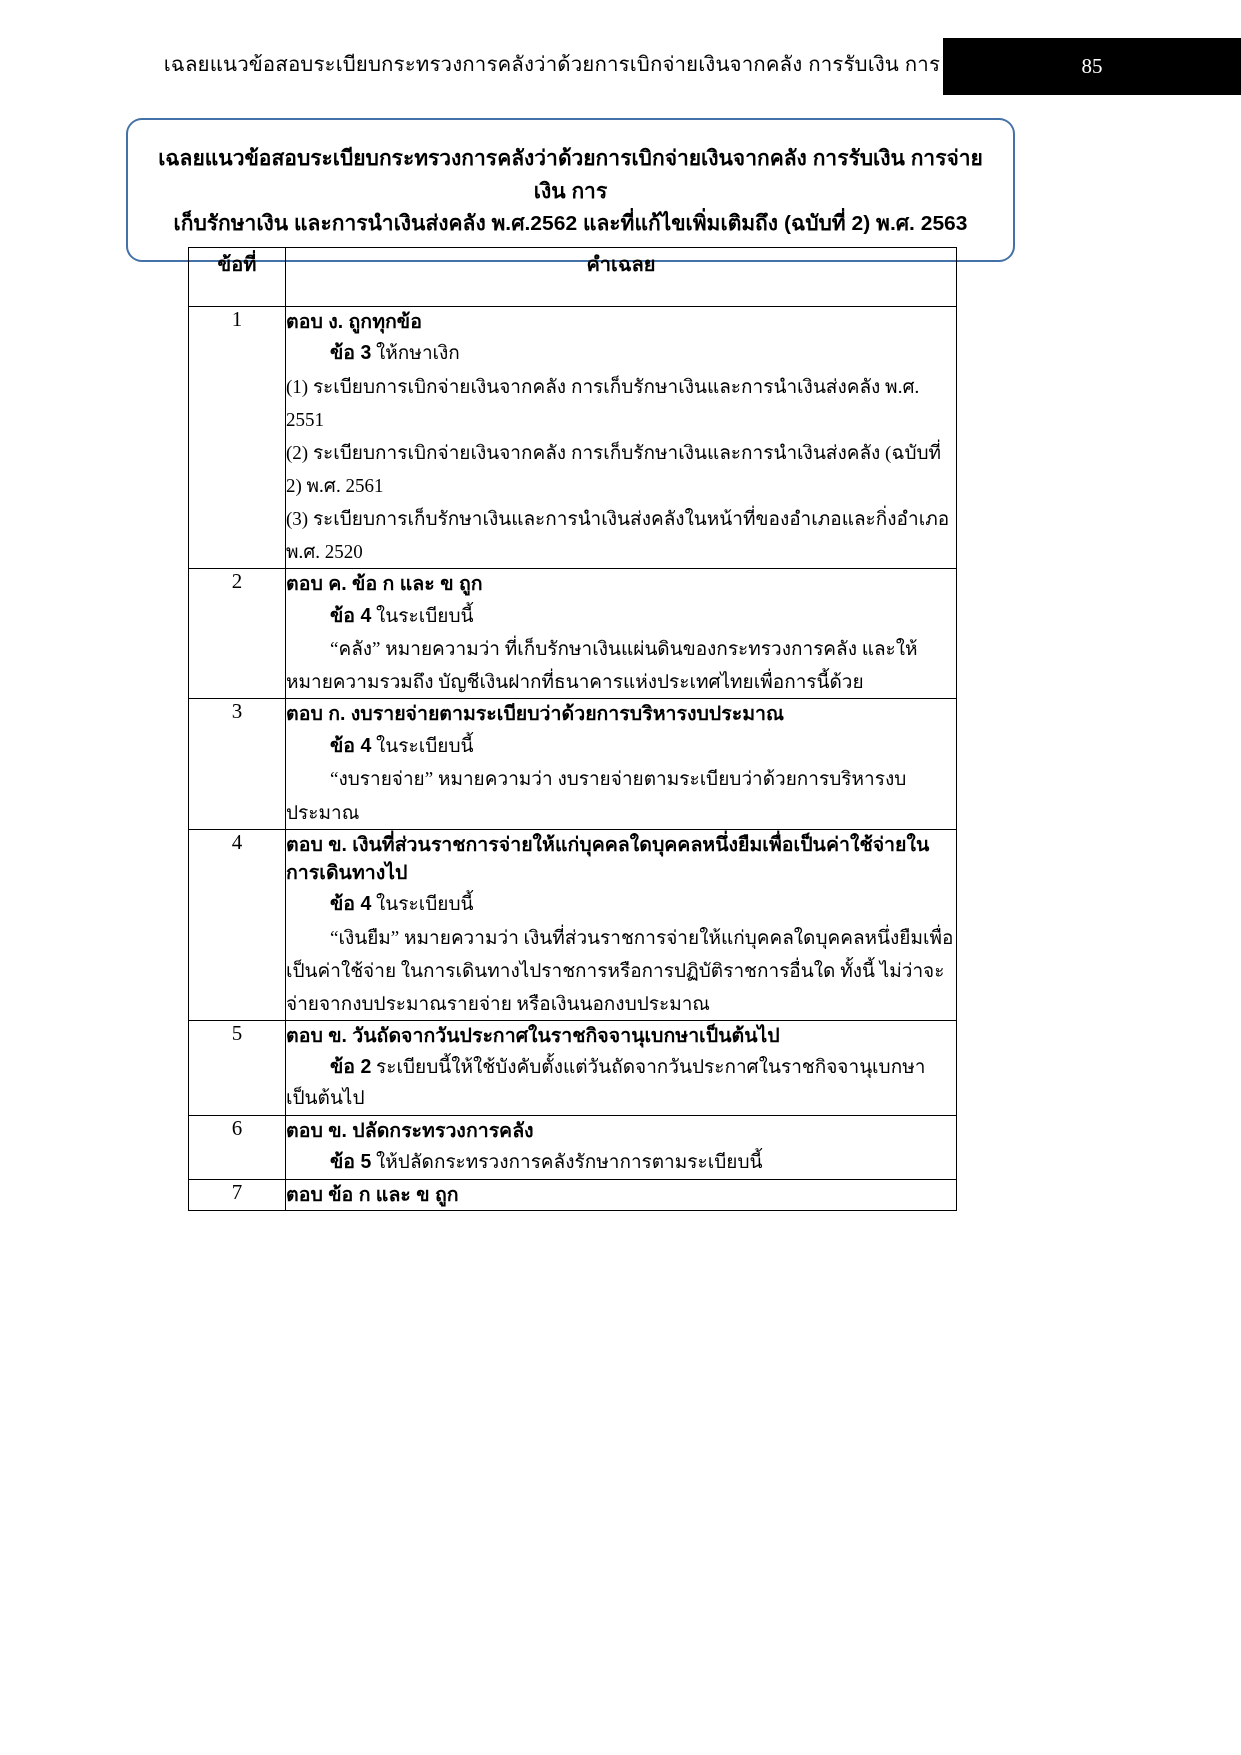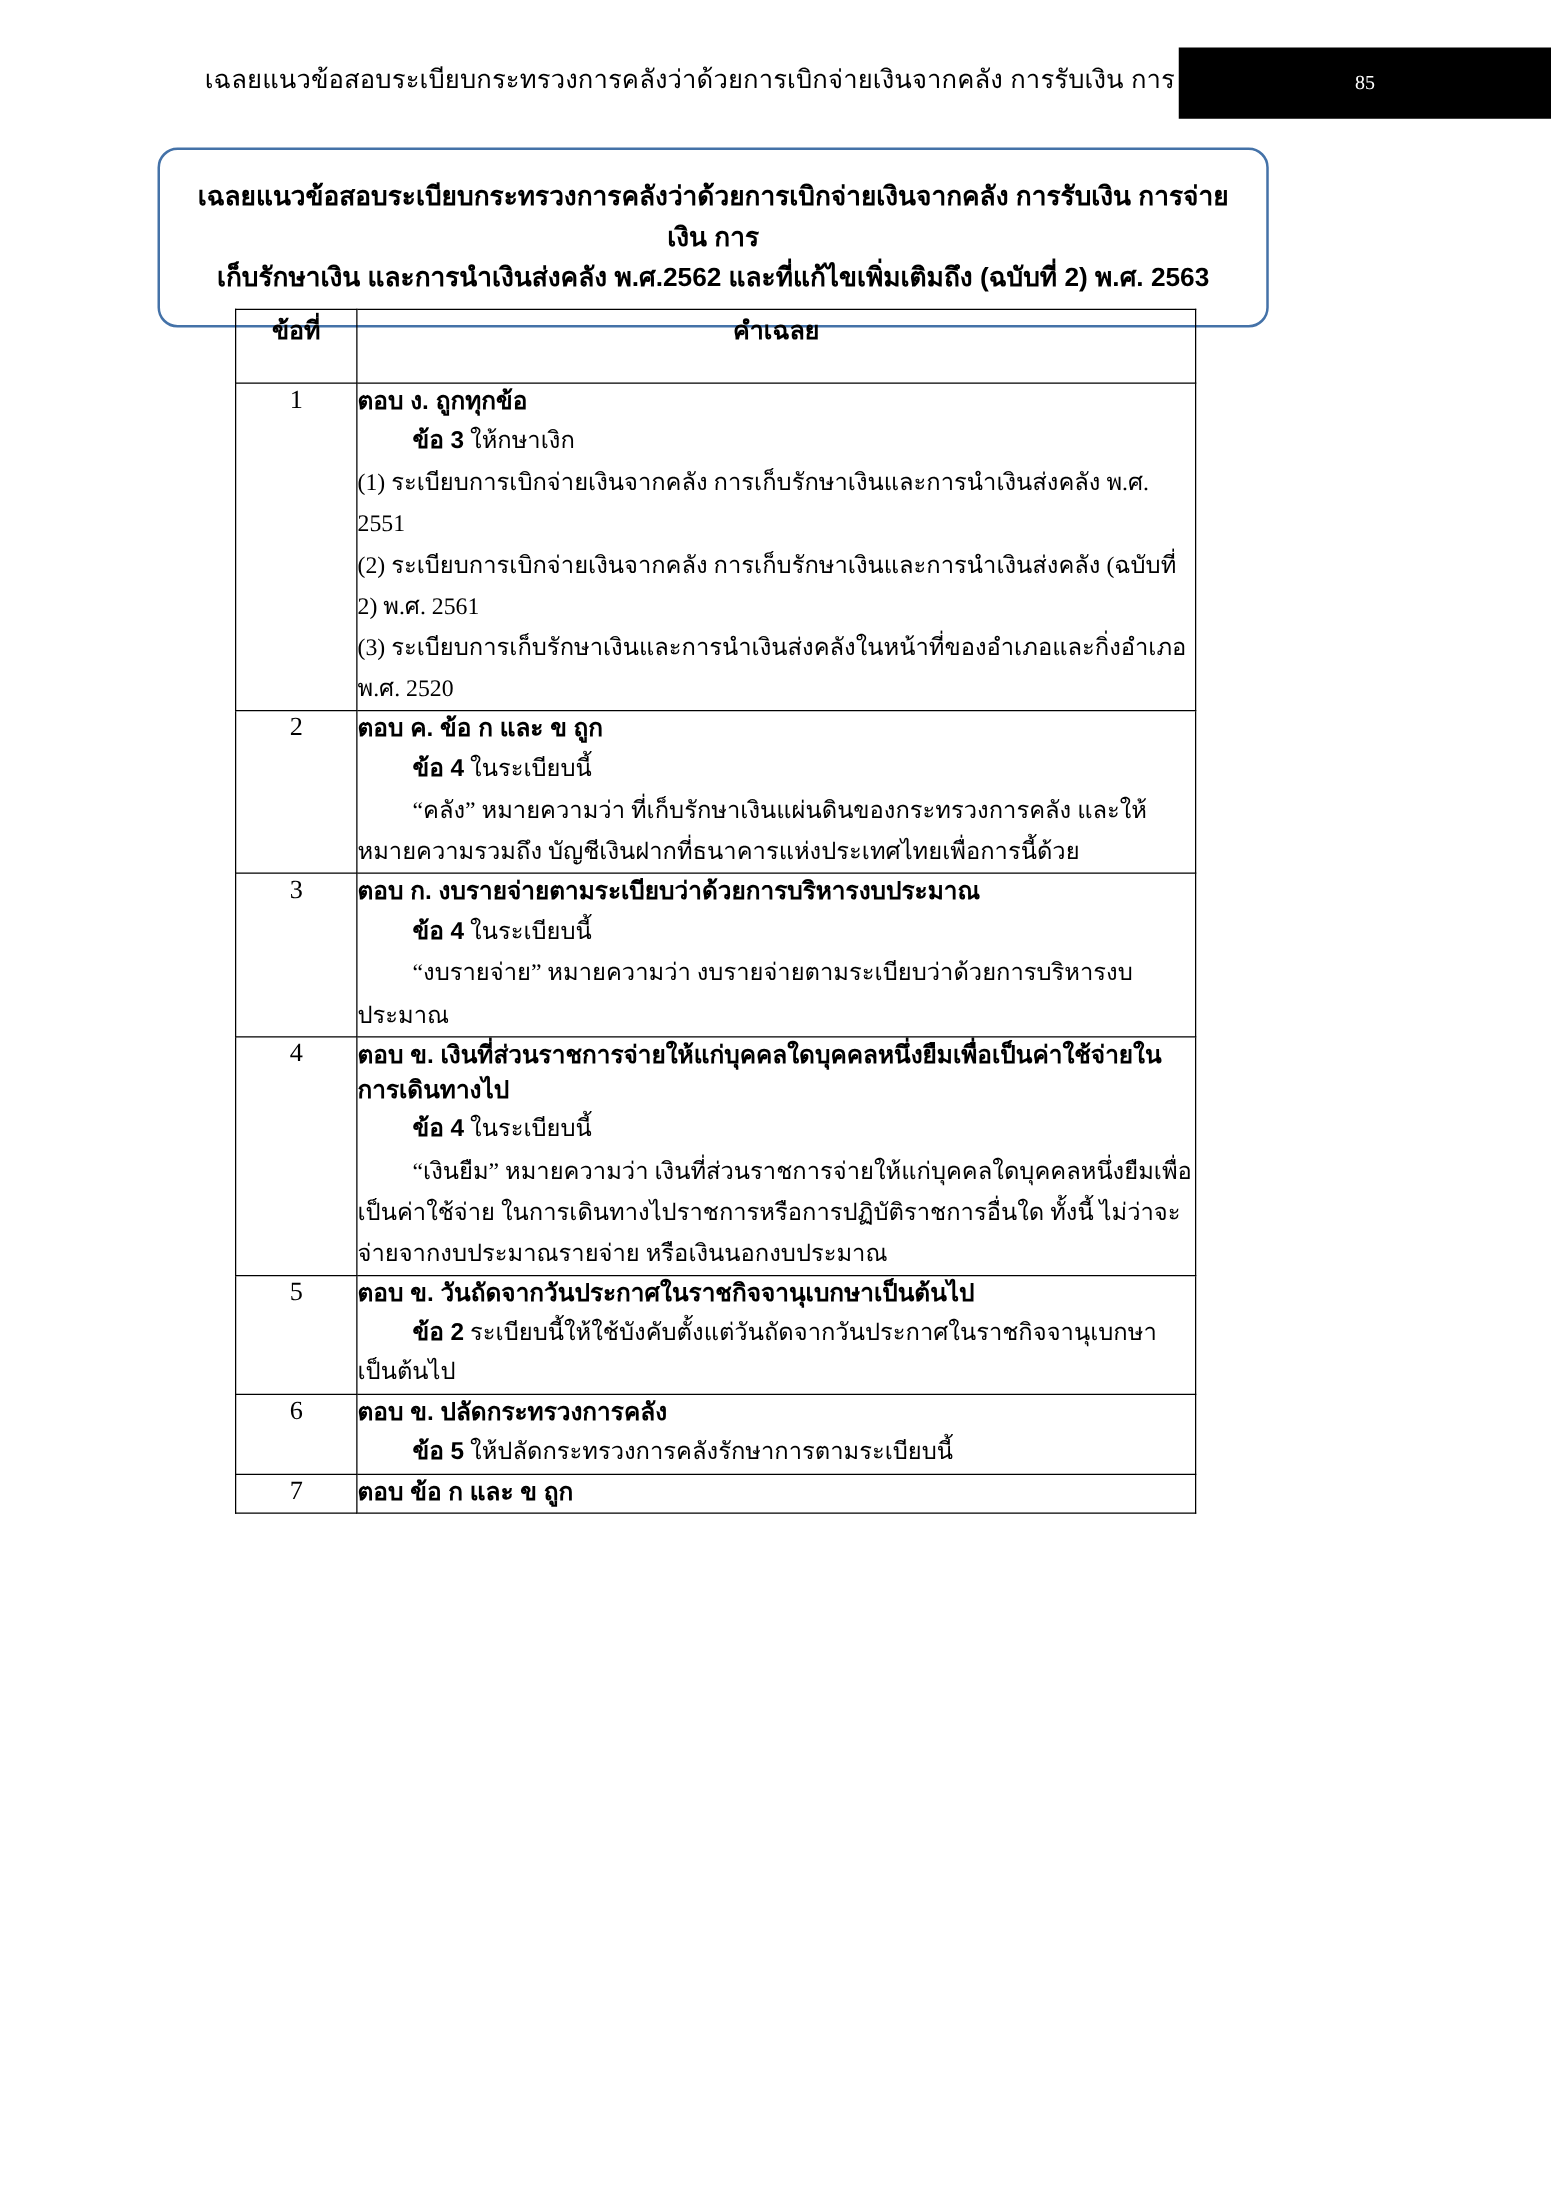--- a/index.html
+++ b/index.html
@@ -51,21 +51,21 @@
   }
   .page-number {
     position: absolute;
     right: 0;
     top: 38px;
     width: 298px;
     height: 57px;
     line-height: 57px;
     text-align: center;
     color: #ffffff;
-    font-size: 16px;
+    font-size: 21px;
     font-family: "Liberation Serif", "DejaVu Serif", serif;
     border-radius: 14px;
   }
 
   
   .title-box {
     position: absolute;
     left: 126px;
     top: 118px;
     width: 889px;

